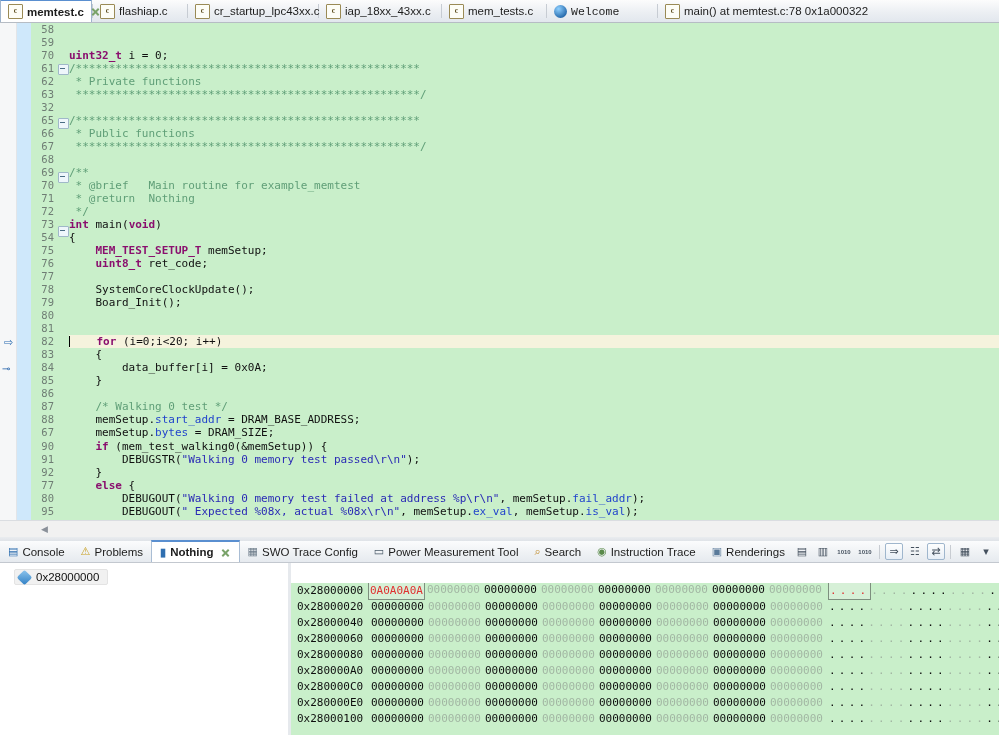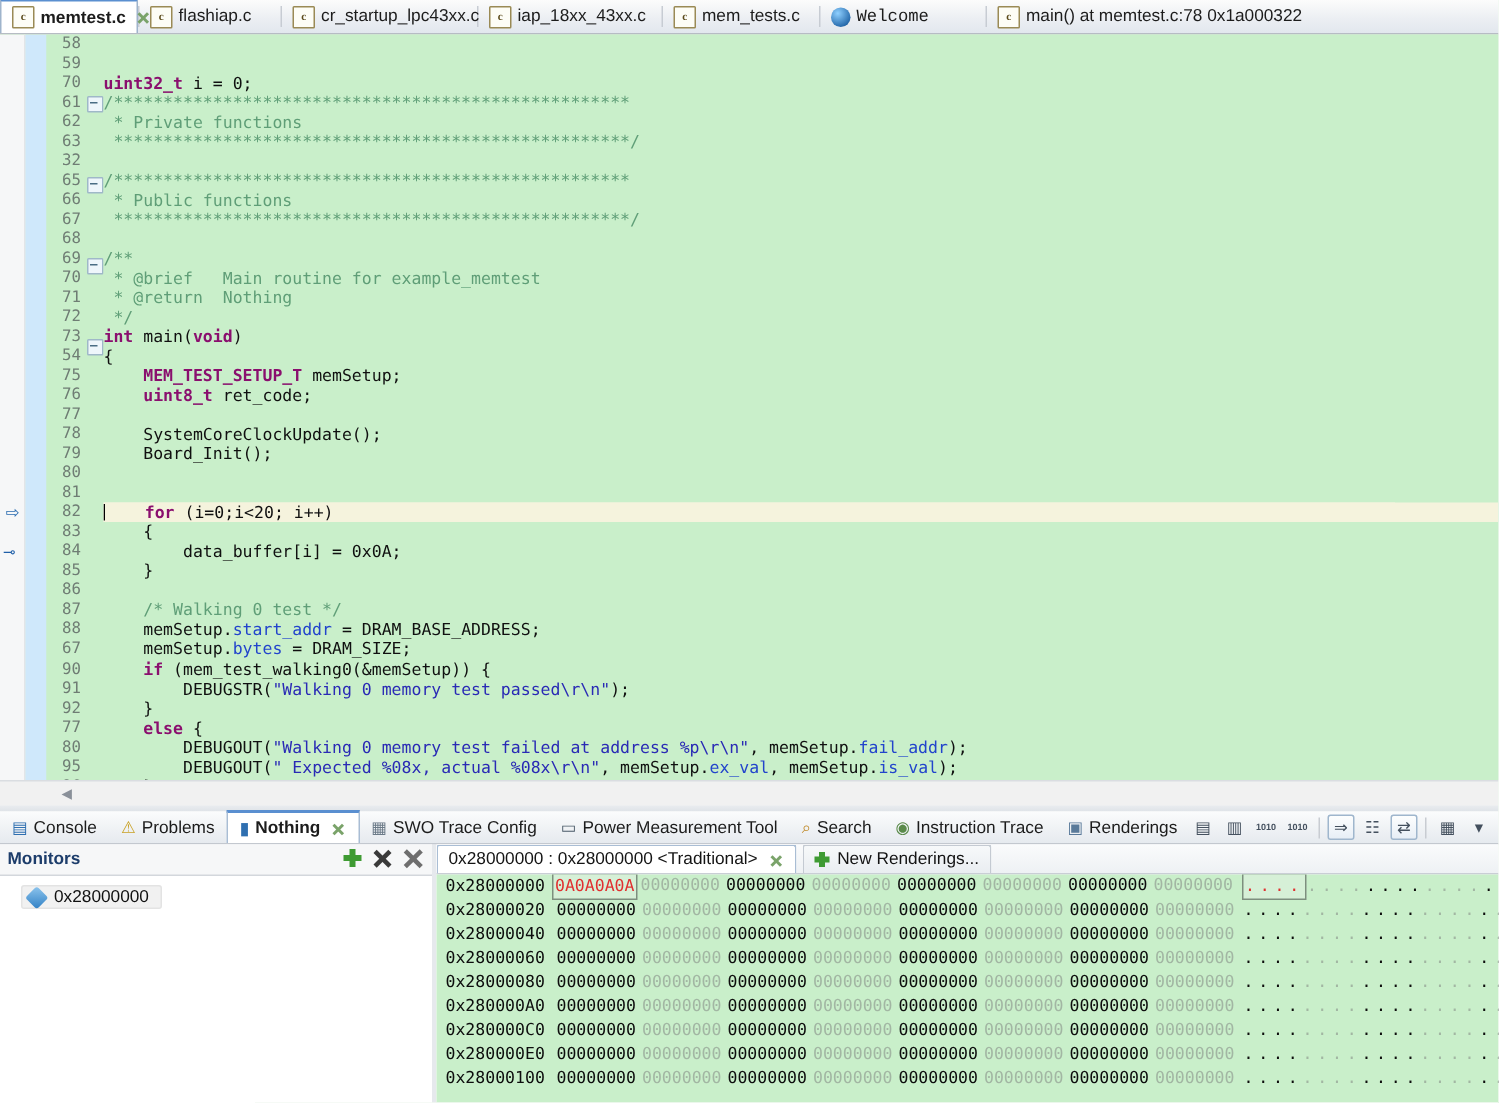--- a/index.html
+++ b/index.html
@@ -678,47 +678,29 @@
         <div class="tbsep"></div>
         <div class="tbtn framed" style="font-size: 11px;">⇒</div>
         <div class="tbtn" style="font-size: 11px;">☷</div>
         <div class="tbtn framed" style="font-size: 11px;">⇄</div>
         <div class="tbsep"></div>
         <div class="tbtn" style="font-size: 11px;">▦</div>
         <div class="tbtn" style="font-size: 11px;">▾</div>
       </div>
 
     <div class="monitors">
-      <div class="mon-head">
-        <div class="mon-title">Monitors</div>
-        <div class="mon-acts">
-          <div class="ic-plus"></div>
-          <div class="ic-xbold"></div>
-          <div class="ic-xall"></div>
-        </div>
-      </div>
       <div class="mon-list" id="mon-list"><div class="mon-item">
             <span class="ic-diamond"></span>
             <span>0x28000000</span>
           </div></div>
     </div>
 
     <div class="mon-vsplit"></div>
 
     <div class="render">
-      <div class="rend-tabbar" id="rend-tabbar">
-          <div class="rtab active">
-            <span>0x28000000 : 0x28000000 &lt;Traditional&gt;</span>
-            <span class="closex"></span>
-          </div>
-          <div class="rtab plain">
-            <span class="ic-plus-sm"></span>
-            <span>New Renderings...</span>
-          </div>
-        </div>
       <div class="hexview" id="hexview">
           <div class="hexrow">
             <div class="hexaddr">0x28000000</div>
             <div class="hexcells">
               <div class="hcell sel">0A0A0A0A</div>
               <div class="hcell dim">00000000</div>
               <div class="hcell">00000000</div>
               <div class="hcell dim">00000000</div>
               <div class="hcell">00000000</div>
               <div class="hcell dim">00000000</div>

